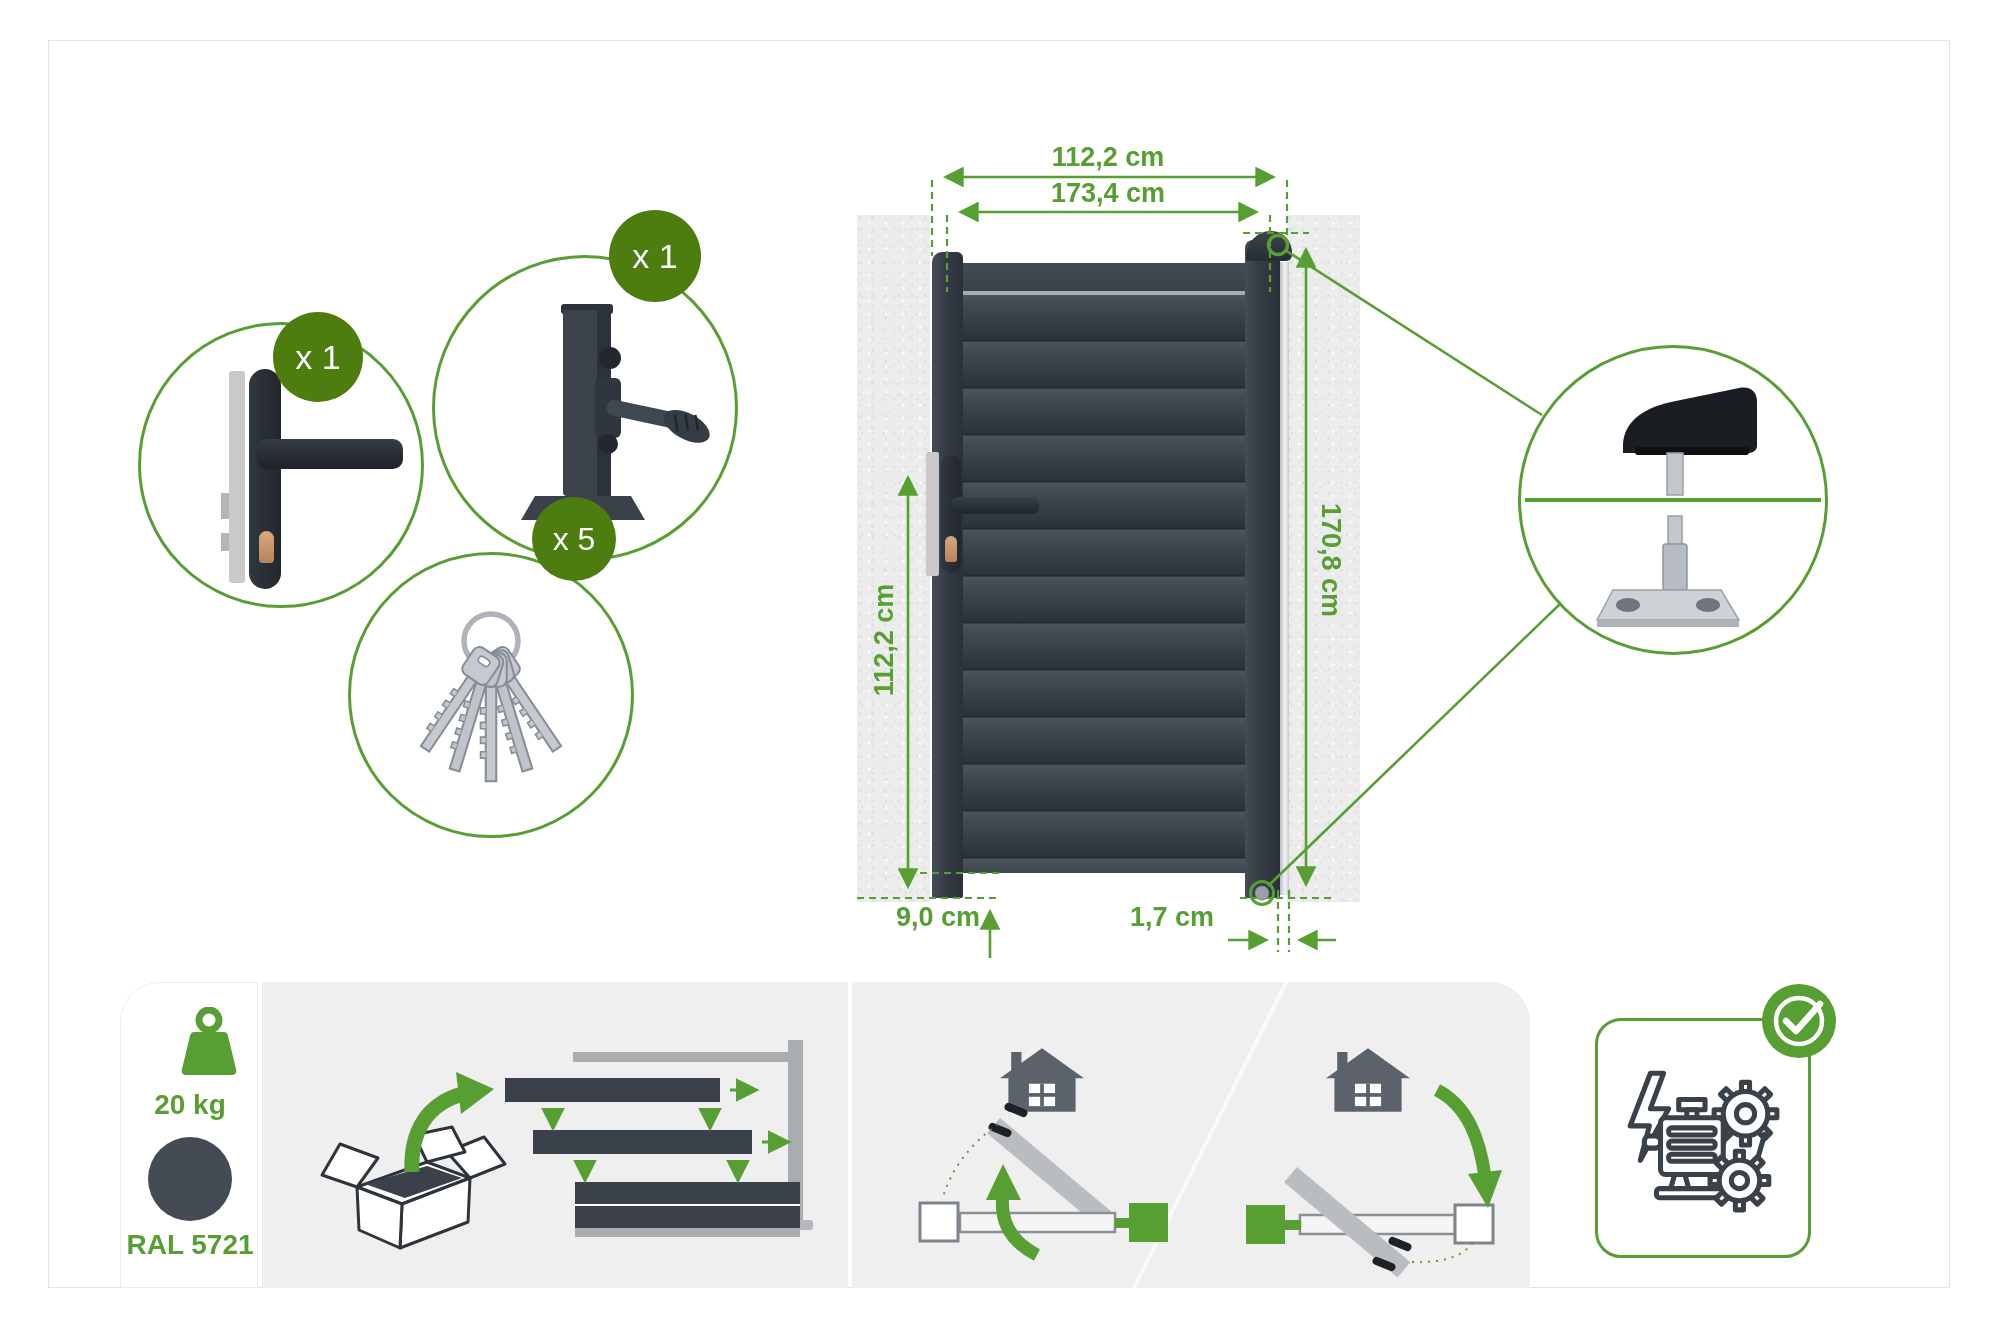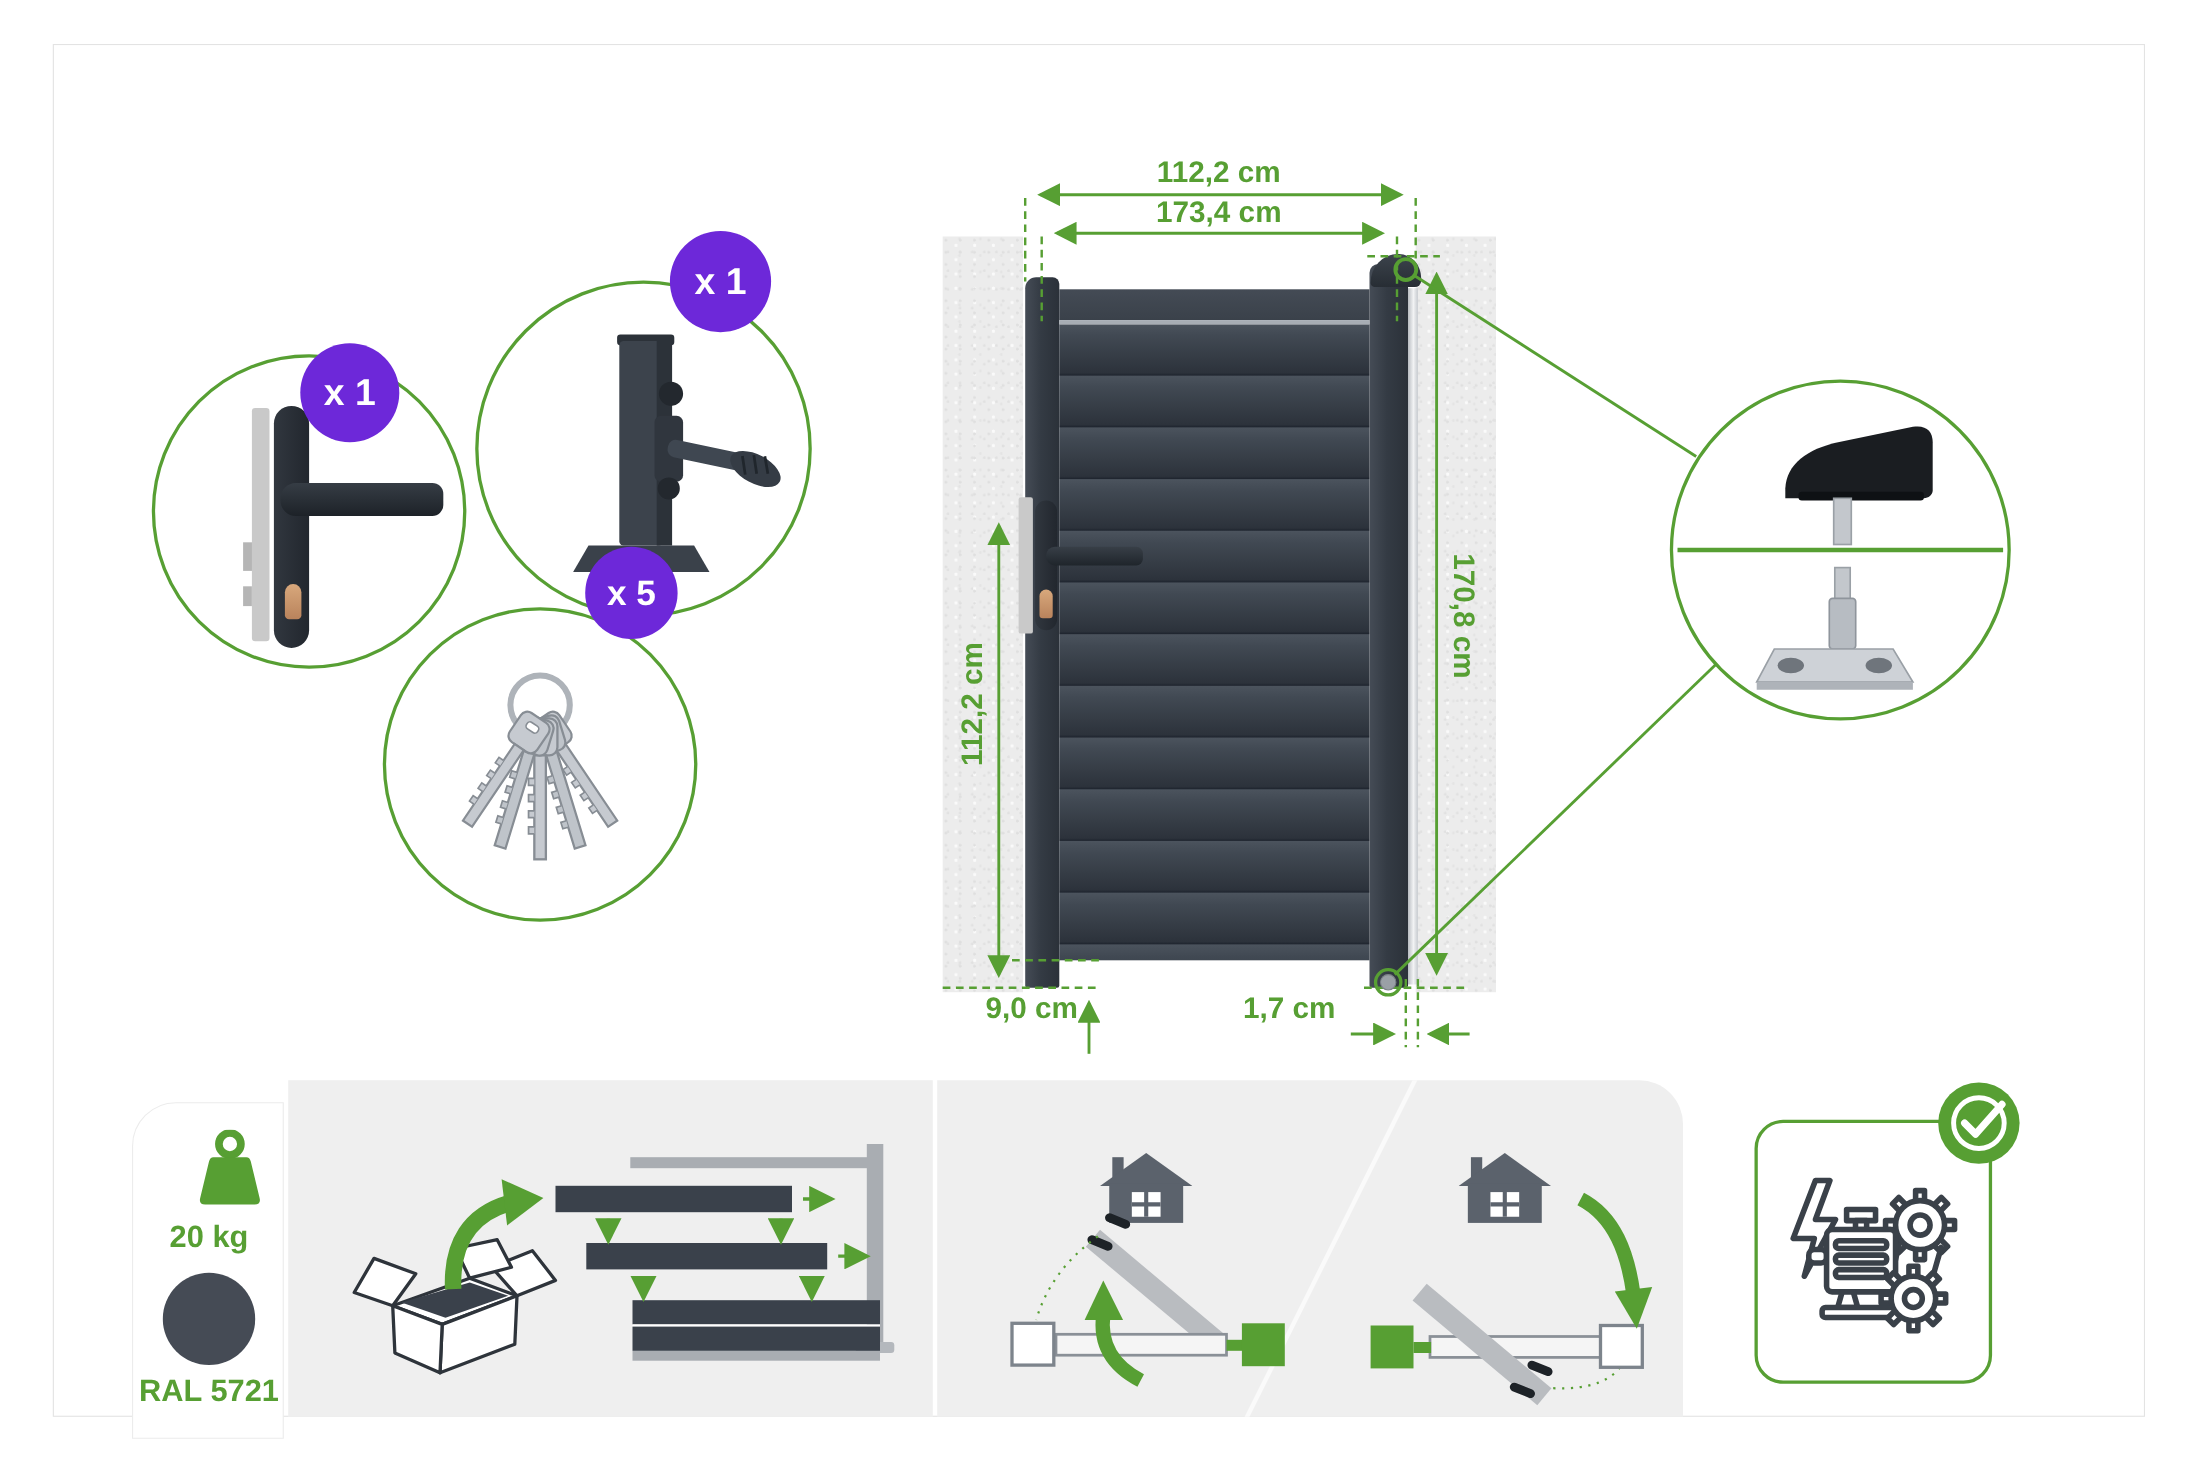--- a/index.html
+++ b/index.html
@@ -51,27 +51,27 @@
 
   
   .dim-label{position:absolute;color:#579f33;font-size:27px;font-weight:700;
     white-space:nowrap;z-index:7;transform:translate(-50%,-50%);}
   .dim-label.rot90{transform:translate(-50%,-50%) rotate(90deg);}
   .dim-label.rotn90{transform:translate(-50%,-50%) rotate(-90deg);}
 
   
   .circle-callout{position:absolute;background:#fff;border:3px solid #579f33;
     border-radius:50%;z-index:8;overflow:hidden;}
-  .qty-badge{position:absolute;background:#6d28d9;border-radius:50%;color:#fff;
-    display:flex;align-items:center;justify-content:center;font-weight:700;z-index:9;}
+  .qty-badge{position:absolute;background:#4d7c0f;border-radius:50%;color:#fff;
+    display:flex;align-items:center;justify-content:center;font-weight:400;z-index:9;}
 
   
   .panel{position:absolute;top:982px;height:306px;background:#efefef;z-index:4;}
   .panel-specs{left:120px;width:138px;background:#fff;border:1px solid #ececec;
-    box-sizing:border-box;border-radius:40px 0 0 0;margin-top:20px;}
+    box-sizing:border-box;border-radius:40px 0 0 0;}
   .panel-assembly{left:262px;width:586px;}
   .panel-swing{left:852px;width:678px;border-radius:0 40px 0 0;overflow:hidden;}
   .swing-divider{position:absolute;left:356px;top:-20px;width:4px;height:346px;
     background:#fafafa;transform:rotate(26.5deg);transform-origin:center;}
   .spec-label{position:absolute;width:138px;text-align:center;color:#579f33;
     font-size:28px;font-weight:700;}
   .ral-swatch{position:absolute;left:27px;top:154px;width:84px;height:84px;
     border-radius:50%;background:#454b55;}
   .panel-motor{position:absolute;left:1595px;top:1018px;width:210px;height:234px;
     background:#fff;border:3px solid #579f33;border-radius:26px;z-index:4;}

